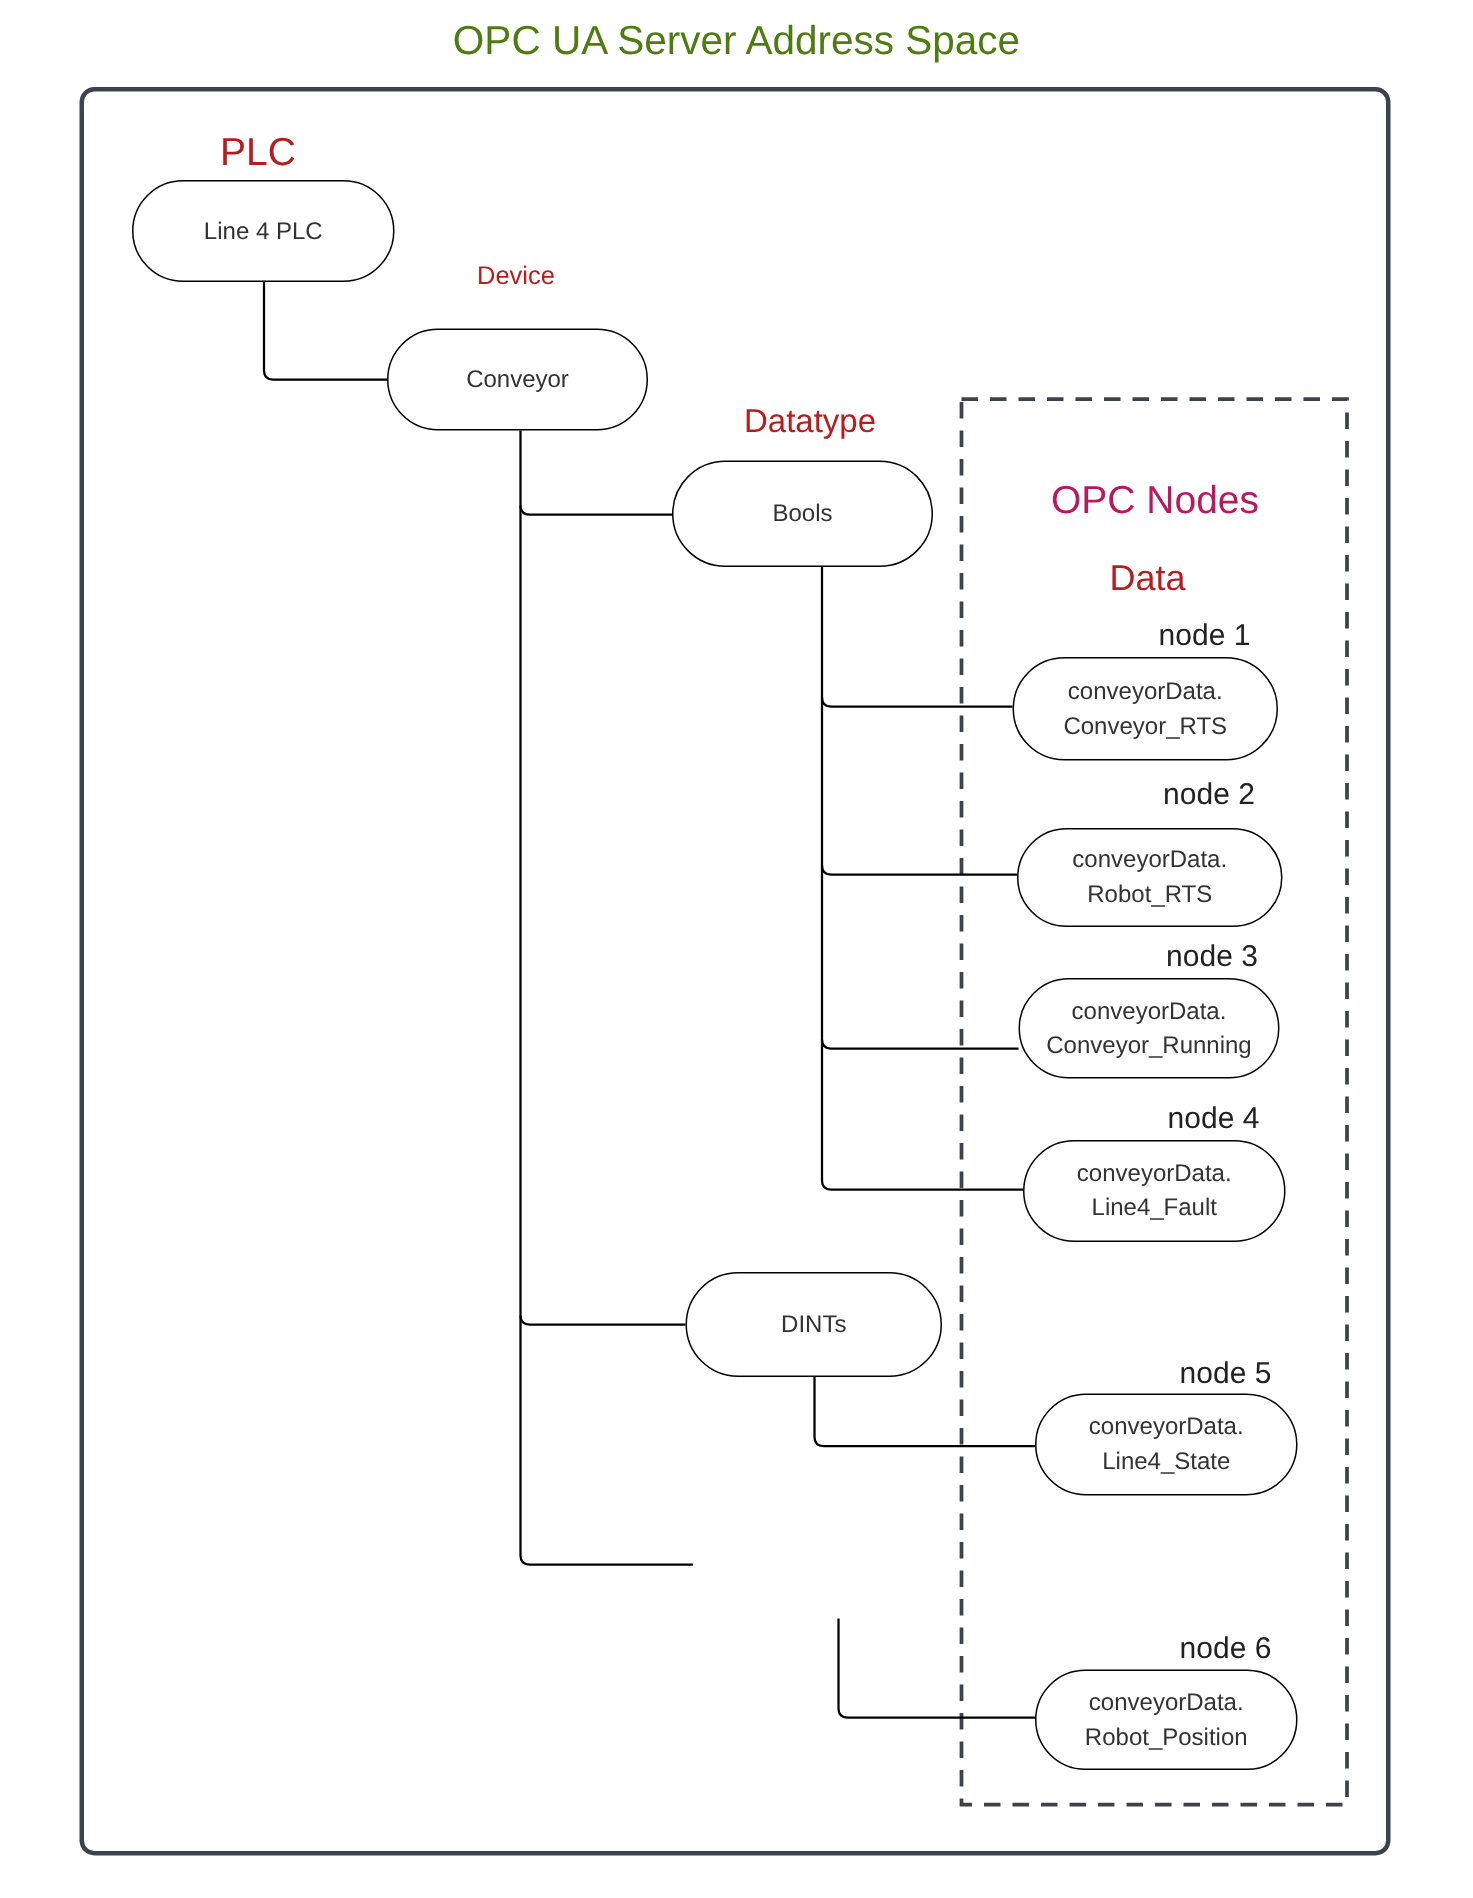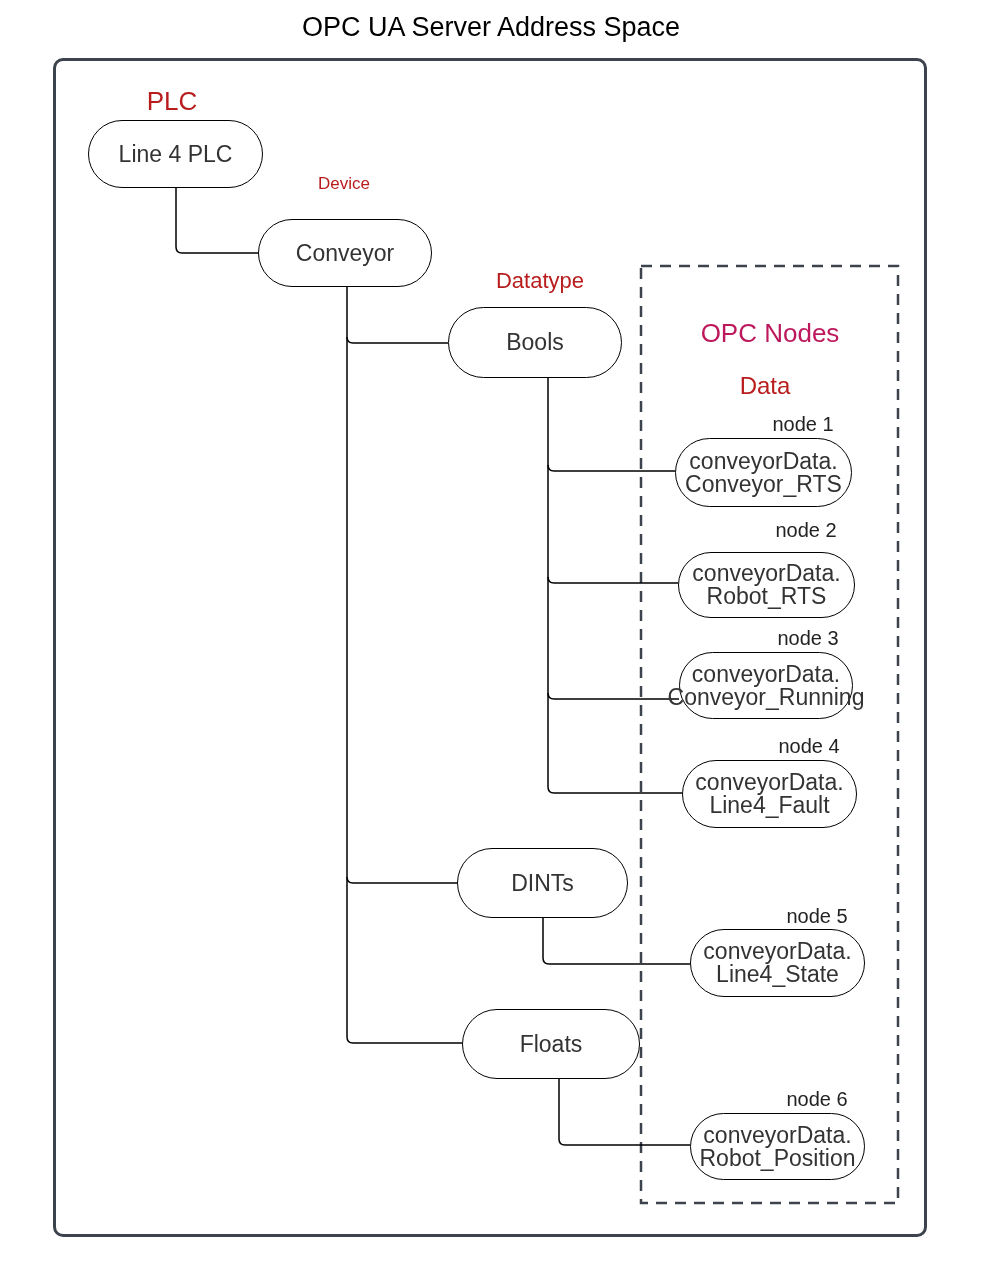--- a/index.html
+++ b/index.html
@@ -1,28 +1,28 @@
 <!DOCTYPE html>
 <html><head>
 <meta charset="utf-8">
 <style>
   html,body{margin:0;padding:0;background:#ffffff;}
   body{font-family:"Liberation Sans", sans-serif;}
   .canvas{position:relative;width:982px;height:1265px;background:#ffffff;overflow:hidden;}
   .title{position:absolute;left:491px;top:12px;transform:translateX(-50%);
-         font-size:27px;color:#000000;white-space:nowrap;text-align:center;}
+         font-size:27px;color:#4d7c0f;white-space:nowrap;text-align:center;}
   .frame{position:absolute;left:53px;top:58px;width:874px;height:1179px;
          box-sizing:border-box;border:3px solid #3d434d;border-radius:10px;}
   .wires{position:absolute;left:0;top:0;width:982px;height:1265px;}
   .glabel{position:absolute;transform:translateX(-50%);color:#b91c1c;white-space:nowrap;}
   .red{color:#be185d;}
   .oval{position:absolute;box-sizing:border-box;background:#ffffff;
         border:1.5px solid #000000;border-radius:999px;
         display:flex;flex-direction:column;align-items:center;justify-content:center;
-        font-size:23px;line-height:23px;color:#333333;text-align:center;}
+        font-size:16px;line-height:23px;color:#333333;text-align:center;}
   .oval span{display:block;white-space:nowrap;}
   .nlabel{font-size:20px;color:#222222;margin-left:40px;}
 </style>
 </head>
 <body>
 
 <div class="canvas">
 
   <div class="title">OPC UA Server Address Space</div>
 
@@ -53,23 +53,20 @@
   </div>
   <div class="oval" style="left:258px;top:219px;width:174px;height:68px">
     <span>Conveyor</span>
   </div>
   <div class="oval" style="left:448px;top:307px;width:174px;height:71px">
     <span>Bools</span>
   </div>
   <div class="oval" style="left:457px;top:848px;width:171px;height:70px">
     <span>DINTs</span>
   </div>
-  <div class="oval" style="left:462px;top:1009px;width:178px;height:70px">
-    <span>Floats</span>
-  </div>
 
   <div class="glabel nlabel" style="left:763px;top:413px">node 1</div>
   <div class="oval" style="left:675px;top:438px;width:177px;height:69px">
     <span>conveyorData.</span>
     <span>Conveyor_RTS</span>
   </div>
 
   <div class="glabel nlabel" style="left:766px;top:519px">node 2</div>
   <div class="oval" style="left:678px;top:552px;width:177px;height:66px">
     <span>conveyorData.</span>

